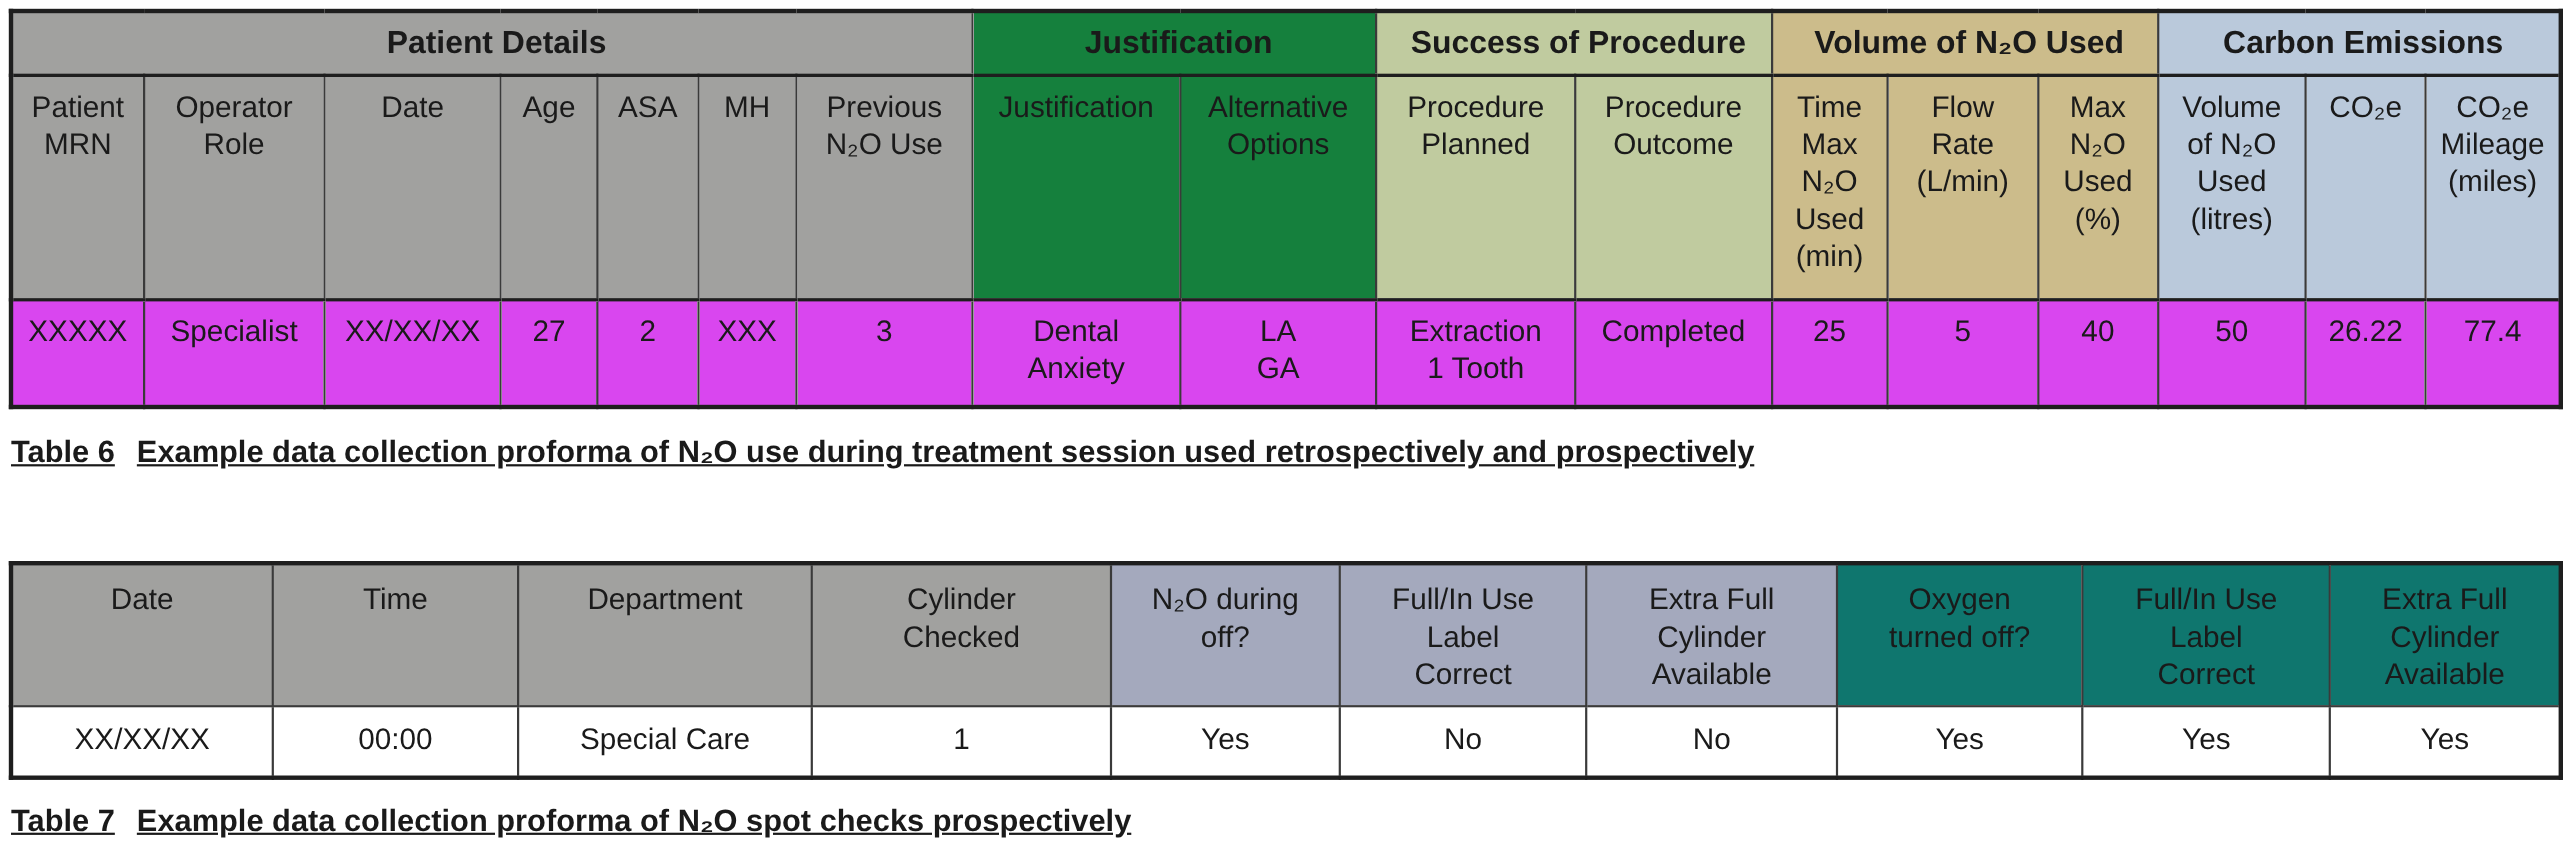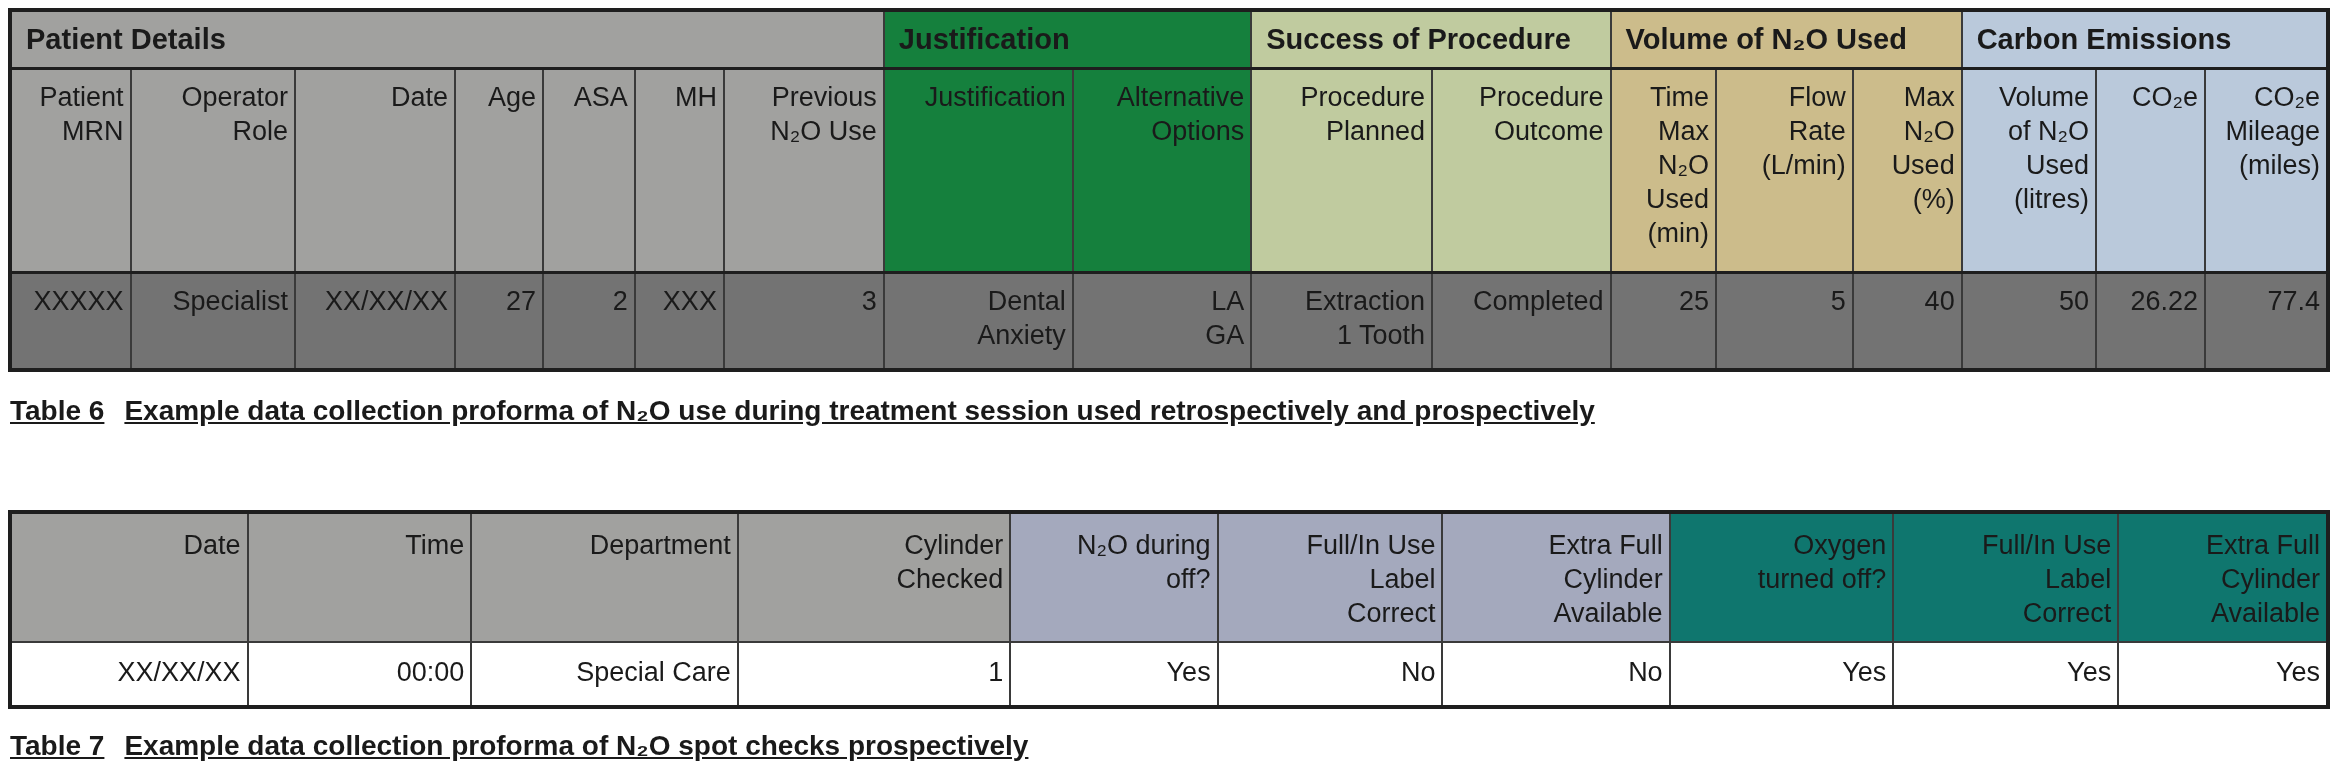--- a/index.html
+++ b/index.html
@@ -15,49 +15,49 @@
   table {
     border-collapse: collapse;
     table-layout: fixed;
     width: 2322px;
     border: 4px solid #1e1e1e;
     background: #ffffff;
   }
   th, td {
     border: 2px solid #3a3a3a;
     white-space: pre-line;
-    text-align: right;
+    text-align: center;
     font-weight: normal;
     font-size: 27px;
     line-height: 1.26;
     padding: 10px 6px 6px 6px;
     vertical-align: top;
     box-sizing: border-box;
     overflow: hidden;
   }
   
   .c-gray  { background: #A1A19F; }
   .c-blue  { background: #15803d; }
   .c-green { background: #C0CB9F; }
   .c-tan   { background: #CCBC8B; }
   .c-lblue { background: #BAC9DB; }
   .c-lav   { background: #A4A9BD; }
   .c-lgray { background: #0f766e; }
 
   tr.group-row th {
-    text-align: left;
+    text-align: center;
     font-weight: bold;
     font-size: 29px;
     vertical-align: middle;
     padding: 4px 6px 4px 14px;
     height: 58px;
     border-bottom: 3px solid #1e1e1e;
   }
   tr.t6-header-row th { height: 204px; border-bottom: 3px solid #1e1e1e; }
-  tr.t6-data-row  td { height: 98px;  background: #737373; }
+  tr.t6-data-row  td { height: 98px;  background: #d946ef; }
 
   tr.t7-header-row th { height: 130px; padding-top: 14px; }
   tr.t7-data-row  td { height: 65px;  padding-top: 12px; background: #ffffff; }
 
   .caption {
     font-weight: bold;
     font-size: 28px;
     line-height: 1.2;
     margin: 22px 0 0 2px;
     text-decoration: underline;

